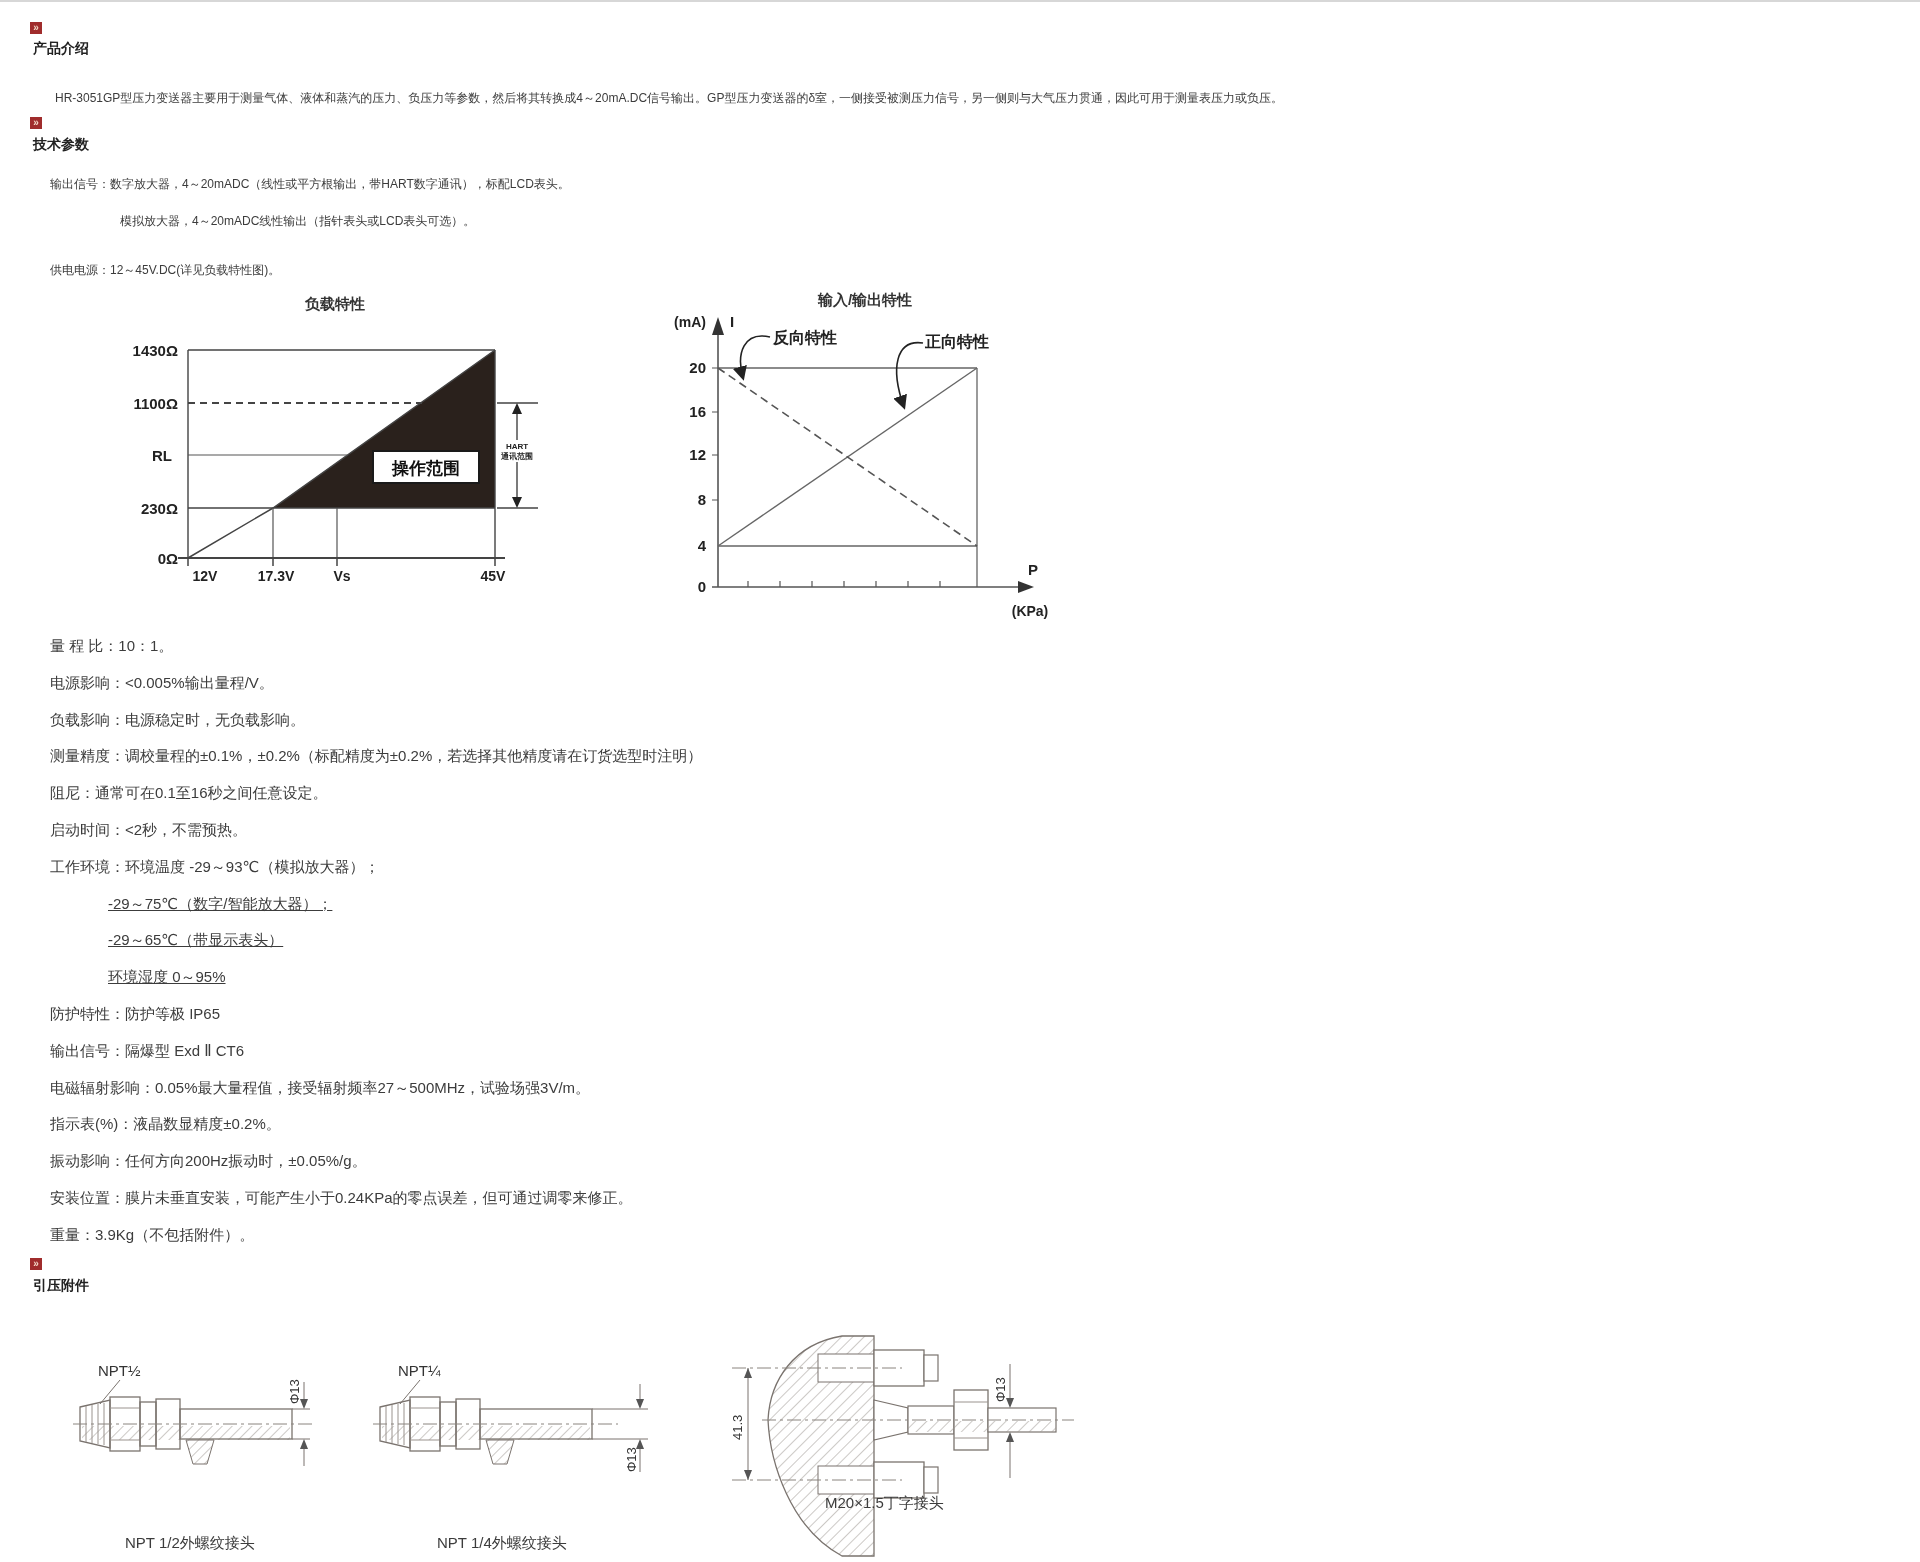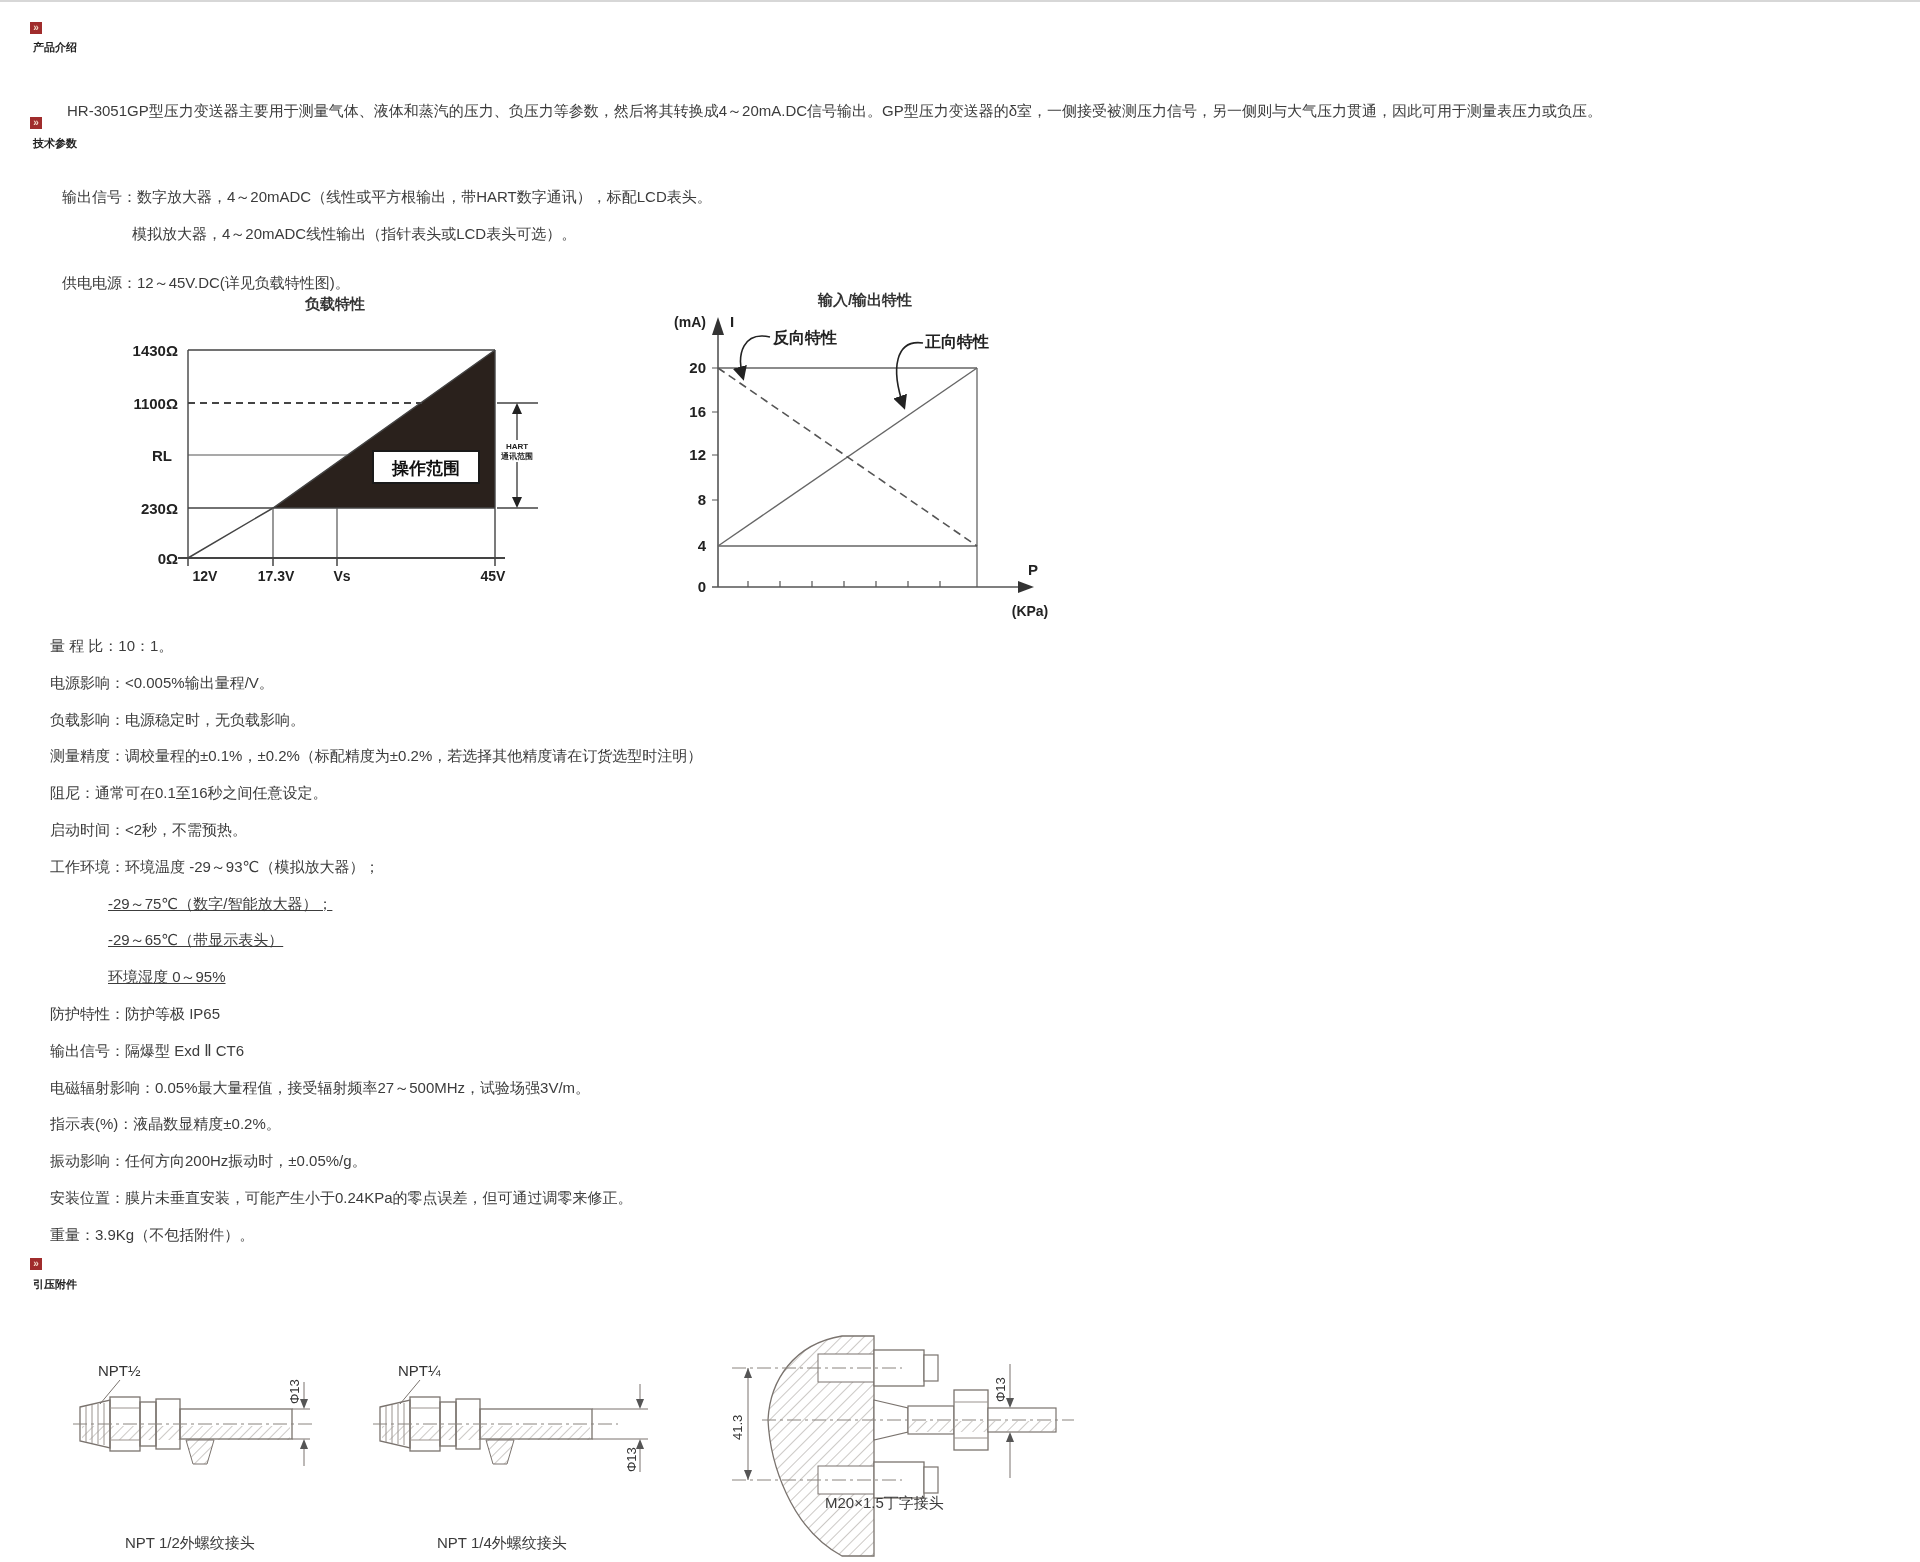--- a/index.html
+++ b/index.html
@@ -1,22 +1,22 @@
 <!DOCTYPE html>
 <html><head>
 <meta charset="utf-8">
 <style>
   html,body{margin:0;padding:0;background:#fff;}
   .page{position:relative;width:1920px;height:1562px;background:#fff;
         font-family:"Liberation Sans","DejaVu Sans",sans-serif;color:#3c3c3c;overflow:hidden;}
   .topline{position:absolute;left:0;top:0;width:1920px;height:0;border-top:2px solid #d7d7d7;}
   .bullet{position:absolute;left:30px;width:12px;height:12px;background:#a02c2c;color:#f3d9c8;
           font-size:10px;line-height:12px;text-align:center;font-weight:bold;}
-  .h{position:absolute;left:33px;margin:0;font-size:11px;font-weight:bold;color:#222;}
-  .line{position:absolute;margin:12px;font-size:15px;color:#3c3c3c;white-space:nowrap;}
+  .h{position:absolute;left:33px;margin:0;font-size:14px;font-weight:bold;color:#222;}
+  .line{position:absolute;margin:0;font-size:12px;color:#3c3c3c;white-space:nowrap;}
   .params{position:absolute;left:50px;top:637px;font-size:15px;color:#3c3c3c;}
   .params div{height:36.8px;white-space:nowrap;}
   .params div.ind{padding-left:58px;text-decoration:underline;}
   .chart{position:absolute;}
   .caption{position:absolute;font-size:15px;color:#3c3c3c;white-space:nowrap;}
   svg text{font-family:"Liberation Sans","DejaVu Sans",sans-serif;}
 </style>
 </head>
 <body>
 

